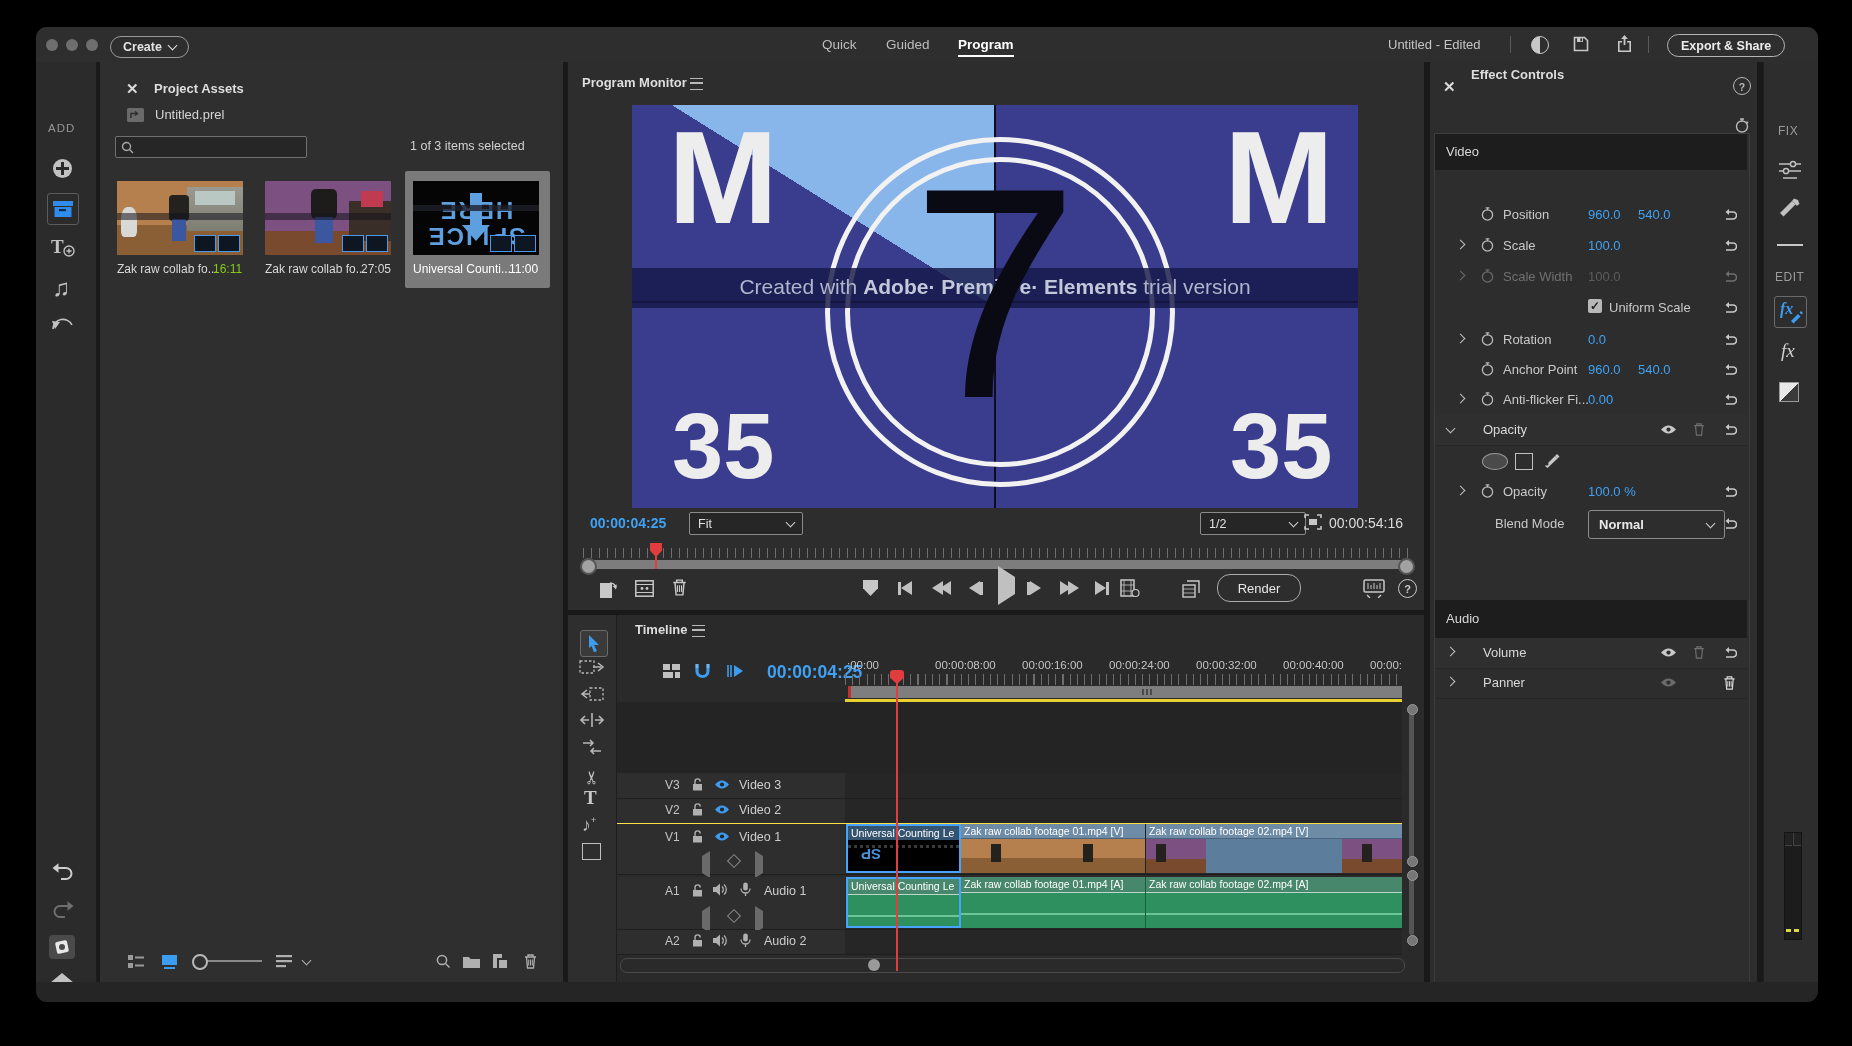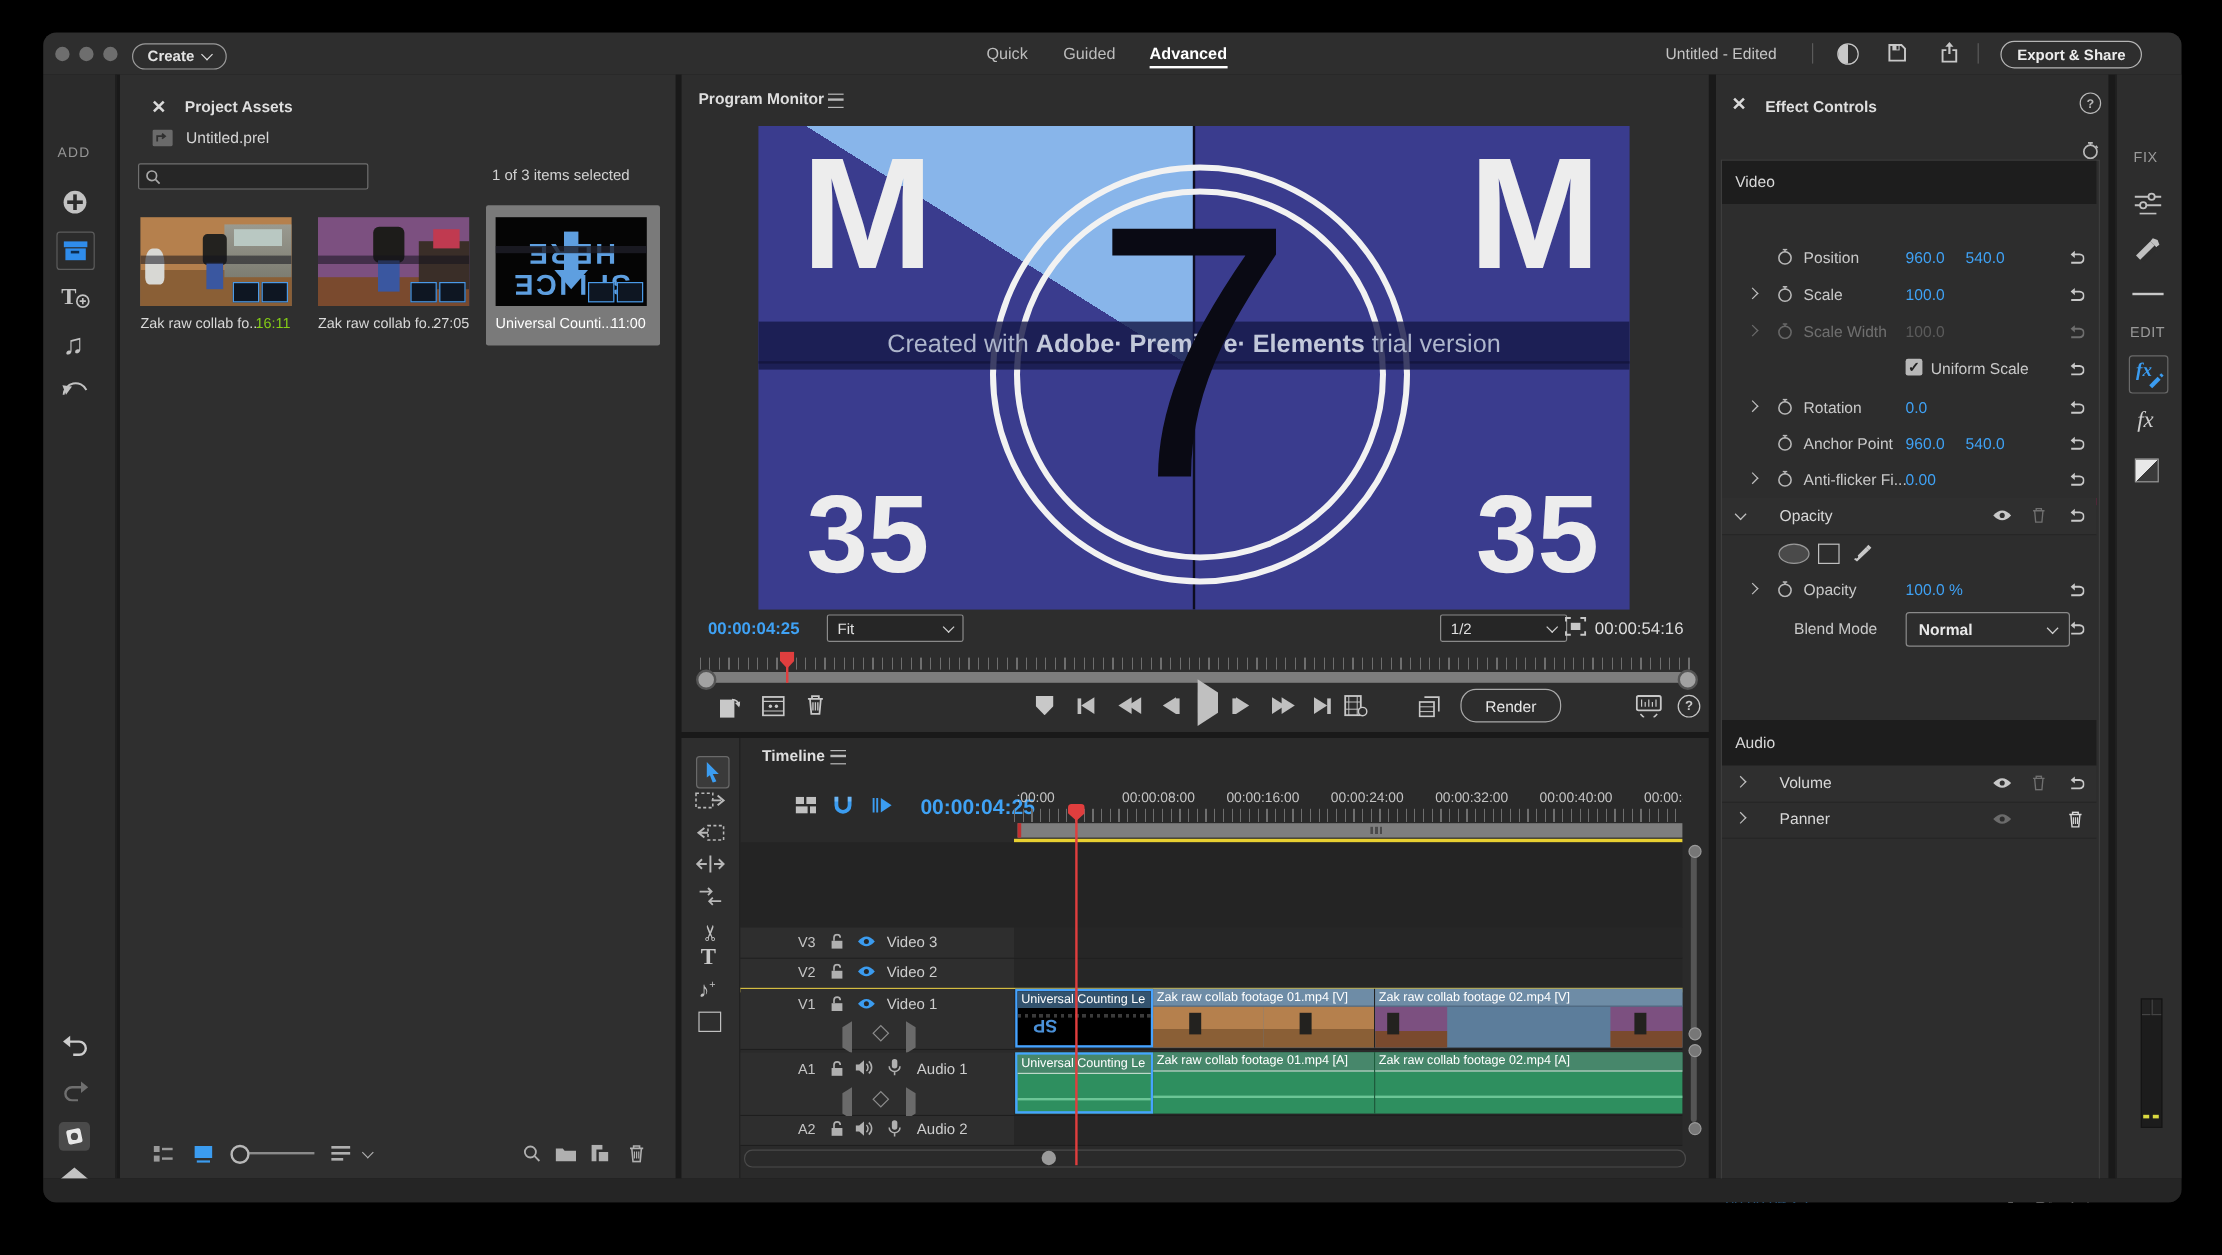--- a/index.html
+++ b/index.html
@@ -29,21 +29,21 @@
   <div class="ab" style="left:0;top:0;width:1782px;height:35px;background:#2e2e2e;">
     <div class="ab" style="left:10px;top:12px;width:12px;height:12px;border-radius:50%;background:#6e6e6e;"></div>
     <div class="ab" style="left:30px;top:12px;width:12px;height:12px;border-radius:50%;background:#6e6e6e;"></div>
     <div class="ab" style="left:50px;top:12px;width:12px;height:12px;border-radius:50%;background:#6e6e6e;"></div>
     <div class="ab row" style="left:74px;top:9px;height:20px;padding:0 12px;border:1px solid #9a9a9a;border-radius:11px;gap:7px;">
       <span class="txt bold" style="color:#e3e3e3;">Create</span>
         <span class="chd" style="color:#e3e3e3;margin-top:-3px;"></span>
     </div>
     <div class="ab txt" style="left:786px;top:10px;font-size:13.5px;color:#bdbdbd;">Quick</div>
     <div class="ab txt" style="left:850px;top:10px;font-size:13.5px;color:#bdbdbd;">Guided</div>
-    <div class="ab txt bold" style="left:922px;top:10px;font-size:13.5px;color:#fff;border-bottom:2px solid #fff;padding-bottom:3px;">Advanced</div>
+    <div class="ab txt bold" style="left:922px;top:10px;font-size:13.5px;color:#fff;border-bottom:2px solid #fff;padding-bottom:3px;">Program</div>
     <div class="ab txt" style="left:1352px;top:10px;font-size:13px;color:#c4c4c4;">Untitled - Edited</div>
     <div class="ab" style="left:1474px;top:9px;width:1px;height:17px;background:#5a5a5a;"></div>
     <div class="ab" style="left:1495px;top:9px;width:16px;height:16px;border-radius:50%;border:1.5px solid #c8c8c8;background:linear-gradient(90deg,#c8c8c8 50%,transparent 50%);"></div>
     <div class="ab" style="left:1537px;top:9px;">
         <svg width="16" height="16" viewBox="0 0 16 16">
           <path d="M1.5 1.5h10l3 3v10h-13z" fill="none" stroke="#c8c8c8" stroke-width="1.6"></path>
           <rect x="4" y="1.5" width="6" height="4.5" fill="#c8c8c8"></rect>
           <rect x="7.4" y="2.3" width="1.7" height="3" fill="#2e2e2e"></rect>
         </svg>
       </div>
@@ -586,21 +586,21 @@
       <div class="ab" style="left:0;top:-4px;width:9px;height:9px;border-radius:50%;background:#777;border:1px solid #999;"></div>
       <div class="ab" style="left:0;top:148px;width:9px;height:9px;border-radius:50%;background:#777;border:1px solid #999;"></div>
       <div class="ab" style="left:2px;top:167px;width:5px;height:60px;background:#555;border-radius:3px;"></div>
       <div class="ab" style="left:0;top:162px;width:9px;height:9px;border-radius:50%;background:#777;border:1px solid #999;"></div>
       <div class="ab" style="left:0;top:227px;width:9px;height:9px;border-radius:50%;background:#777;border:1px solid #999;"></div>
     </div>
   </div>
 
   <div class="panel" style="left:1394px;top:35px;width:327px;height:920px;background:#2d2d2d;">
     <div class="ab" style="left:13px;top:16px;color:#d9d9d9;font-size:15px;font-weight:bold;">✕</div>
-    <div class="ab txt bold" style="left:41px;top:19px;font-size:13px;color:#dedede;">Effect Controls</div>
+    <div class="ab txt bold" style="left:41px;top:5px;font-size:13px;color:#dedede;">Effect Controls</div>
     <div class="ab row" style="left:303px;top:15px;width:16px;height:16px;border:1.5px solid #b8b8b8;border-radius:50%;justify-content:center;color:#b8b8b8;font-size:10.5px;font-weight:bold;">
         <span style="margin-top:1px;">?</span>
       </div>
     <div class="ab" style="left:305px;top:56px;">
         <svg width="14" height="15" viewBox="0 0 14 15">
           <circle cx="7" cy="8.5" r="5.5" fill="none" stroke="#b8b8b8" stroke-width="1.4"></circle>
           <path d="M5 1h4M7 1v2.5M11.5 3.5l1.5 1.8" stroke="#b8b8b8" stroke-width="1.4"></path>
         </svg>
       </div>
 

